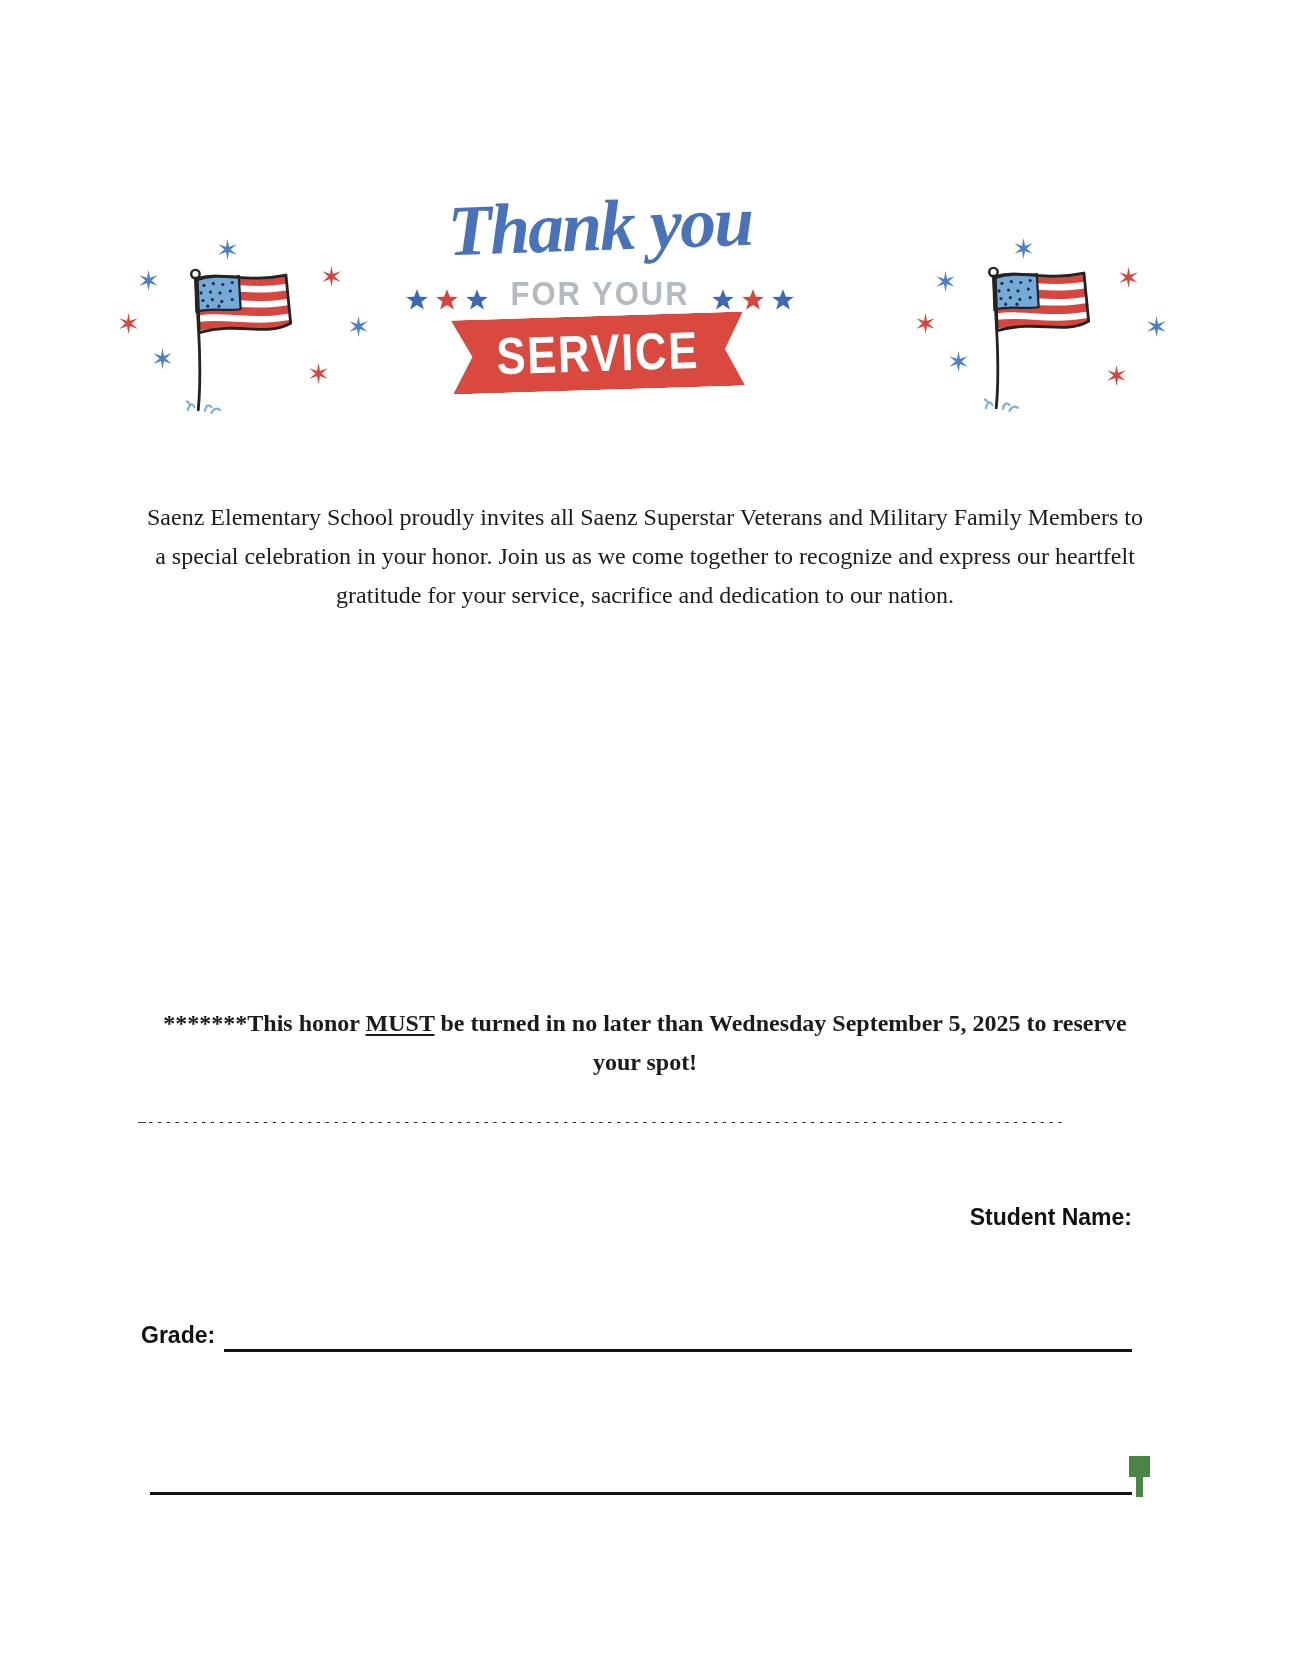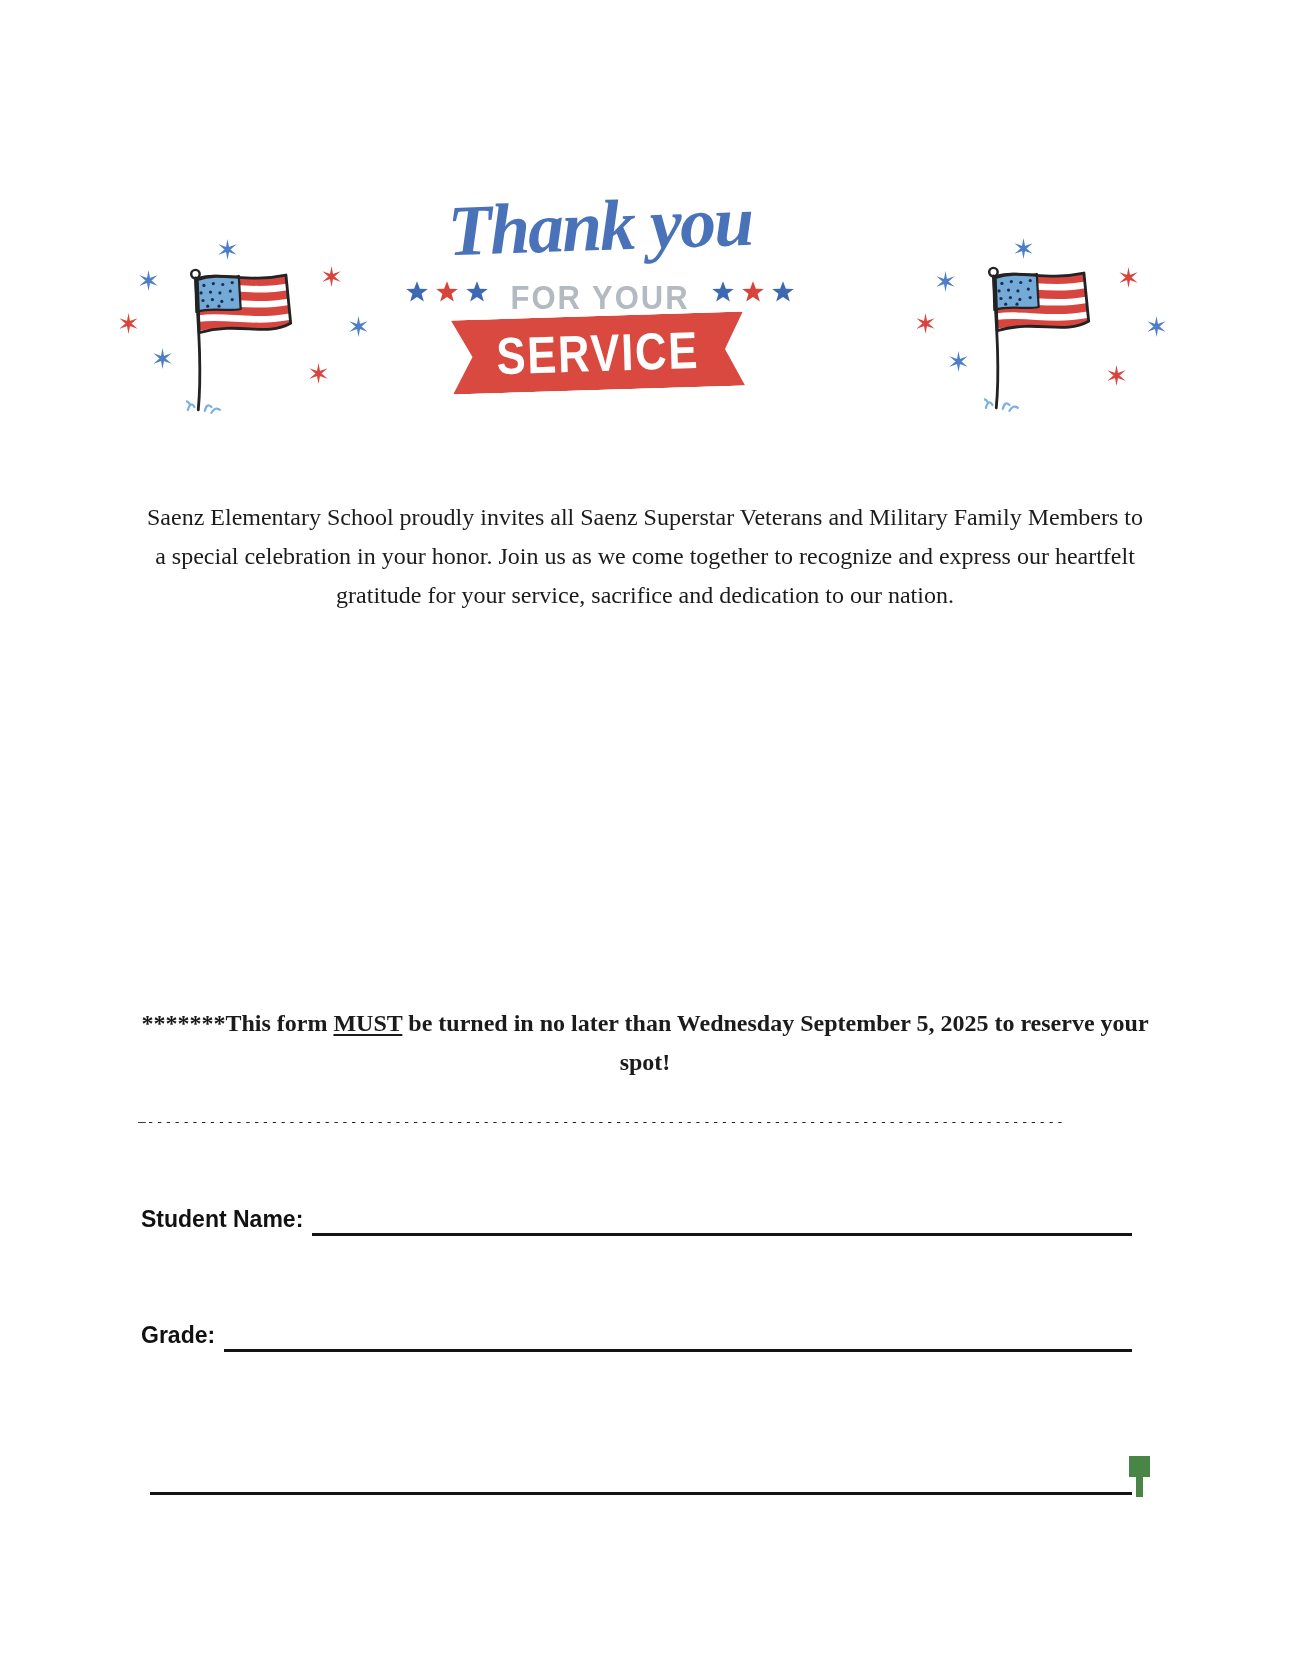--- a/index.html
+++ b/index.html
@@ -4,21 +4,21 @@
 <style>
   html,body{margin:0;padding:0;background:#ffffff;}
   #page{position:relative;width:1290px;height:1672px;background:#ffffff;overflow:hidden;
         font-family:"Liberation Serif", serif;color:#1b1b1b;}
 
   
   #thank-you{position:absolute;left:400px;top:178px;width:400px;height:100px;
     text-align:center;font-family:"Liberation Serif", serif;font-style:italic;font-weight:bold;
     font-size:72px;line-height:96px;transform:rotate(-2deg);letter-spacing:-2px;}
   #for-your-row{position:absolute;left:380px;top:268px;width:440px;height:44px;
-    display:flex;align-items:flex-start;justify-content:center;gap:21px;margin-top:12px;}
+    display:flex;align-items:flex-end;justify-content:center;gap:21px;}
   .trio{display:flex;gap:6px;align-items:center;}
   .star5{width:24px;height:24px;display:block;}
   #for-your{font-family:"Liberation Sans", sans-serif;font-weight:bold;font-size:31px;
     letter-spacing:2px;transform:scaleY(1.05);}
   #ribbon{position:absolute;left:452px;top:316px;width:292px;height:74px;
     transform:rotate(-1.8deg);display:flex;align-items:center;justify-content:center;
     clip-path:polygon(0% 0%,100% 0%,93.5% 50%,100% 100%,0% 100%,7% 50%);}
   #ribbon-text{font-family:"Liberation Sans", sans-serif;font-weight:bold;font-size:52px;
     color:#ffffff;letter-spacing:2px;transform:scaleX(0.84);}
 
@@ -37,21 +37,21 @@
   #notice u{text-underline-offset:3px;}
 
   
   #separator{position:absolute;left:138px;top:1114px;width:925px;height:22px;
     overflow:hidden;white-space:nowrap;font-family:"DejaVu Sans Mono", monospace;
     font-size:13px;letter-spacing:1px;color:#222222;}
 
   
   .form-row{position:absolute;left:141px;width:991px;height:36px;
     display:flex;align-items:flex-end;}
-  #row-student{top:1200px;}
+  #row-student{top:1200px;flex-direction:column;}
   #row-grade{top:1316px;align-items:flex-end;}
   #row-teacher{top:1376px;}
   #row-guests{top:1459px;}
   .flabel{font-family:"Liberation Sans", sans-serif;font-weight:bold;font-size:23px;
     color:#111111;white-space:nowrap;line-height:34px;}
   .fill-line{flex:1;height:30px;border-bottom:3px solid #141414;margin-left:9px;}
 
   
   #collab-cursor{position:absolute;left:1129px;top:1456px;width:22px;height:42px;}
   #collab-cursor .flag{position:absolute;left:0;top:0;width:21px;height:21px;}
@@ -234,21 +234,21 @@
         <path d="M10,0 L11.9,10 L10,20 L8.1,10 Z" transform="rotate(120 10 10)" fill="#4d7fc8"></path>
       </svg>
       <svg viewBox="0 0 20 20" class="sparkle" style="left: 1105.5px; top: 364.5px; width: 21px; height: 21px;">
         <path d="M10,0 L11.9,10 L10,20 L8.1,10 Z" transform="rotate(0 10 10)" fill="#d8453e"></path>
         <path d="M10,0 L11.9,10 L10,20 L8.1,10 Z" transform="rotate(60 10 10)" fill="#d8453e"></path>
         <path d="M10,0 L11.9,10 L10,20 L8.1,10 Z" transform="rotate(120 10 10)" fill="#d8453e"></path>
       </svg>
     </div>
 
   <div id="para1" class="para"><span>Saenz Elementary School proudly invites all Saenz Superstar Veterans and Military Family Members to a special celebration in your honor. Join us as we come together to recognize and express our heartfelt gratitude for your service, sacrifice and dedication to our nation.</span></div>
-  <div id="notice" class="para"><b>*******This form </b><b><u>MUST</u></b><b> be turned in no later than Wednesday September 5, 2025 to reserve your spot!</b></div>
+  <div id="notice" class="para"><b>*******This honor </b><b><u>MUST</u></b><b> be turned in no later than Wednesday September 5, 2025 to reserve your spot!</b></div>
 
   <div id="separator">—------------------------------------------------------------------------------------------------------------------------------------------------------</div>
 
   <div id="row-student" class="form-row">
     <span class="flabel">Student Name:</span>
     <span class="fill-line"></span>
   </div>
   <div id="row-grade" class="form-row">
     <span class="flabel">Grade:</span>
     <span class="fill-line"></span>

